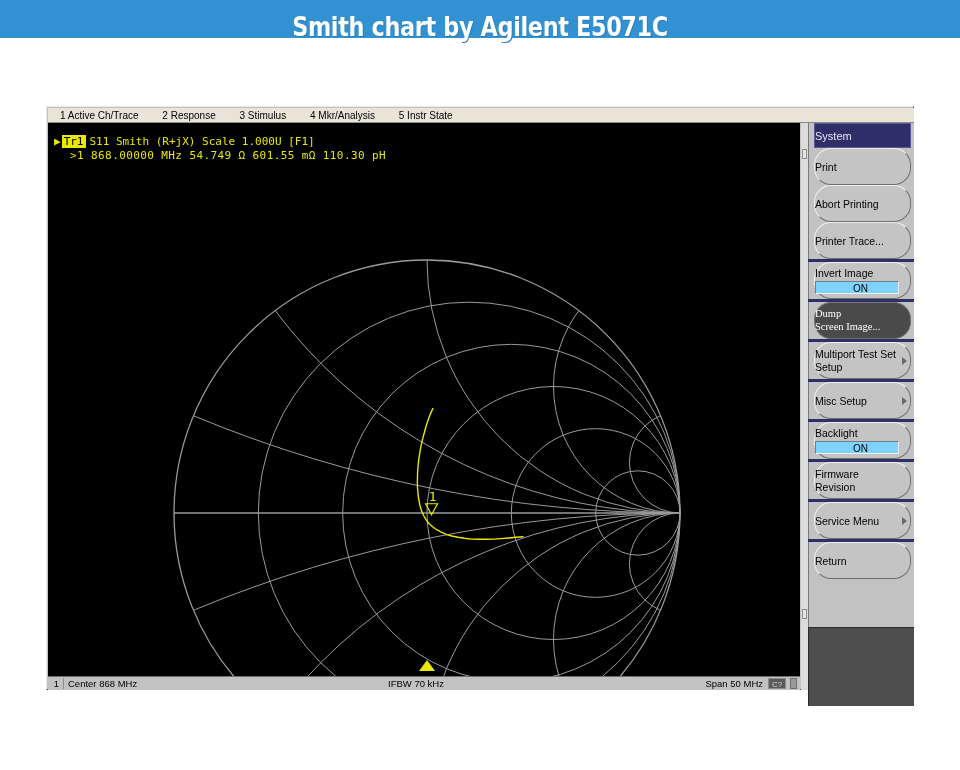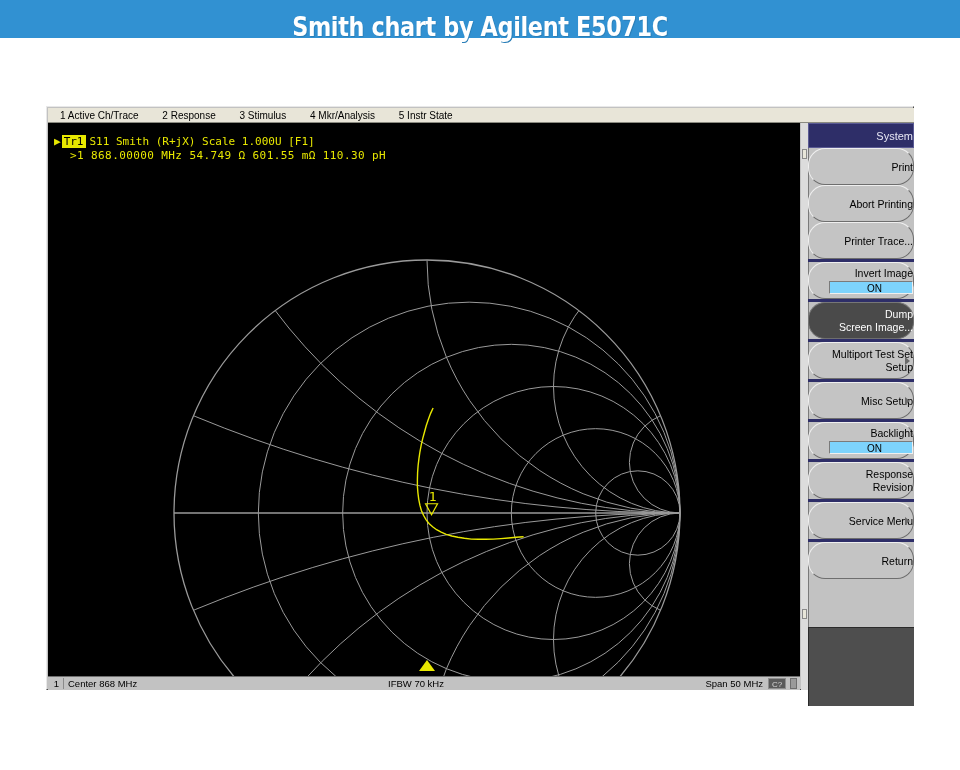--- a/index.html
+++ b/index.html
@@ -88,33 +88,33 @@
     position:absolute;left:0;top:0;width:7px;height:567px;
     background:#dcdcdc;border-right:1px solid #7a7a7a;
   }
   #soft-rail .nub{
     position:absolute;left:1px;width:5px;height:10px;background:#e8e6da;
     border:1px solid #8a8a8a;box-sizing:border-box;
   }
   #softkeys{position:absolute;left:7px;top:0;width:106px;}
 
   .sk{
-    position:relative;width:106px;box-sizing:border-box;
+    position:relative;width:97px;box-sizing:border-box;
     background:#c4c4c4;
     border-top:1px solid #efefef;border-left:1px solid #efefef;
     border-right:1px solid #6e6e6e;border-bottom:1px solid #6e6e6e;
     font-size:10.5px;color:#000000;text-align:center;
-    display:flex;flex-direction:column;align-items:flex-end;justify-content:center;
+    display:flex;flex-direction:column;align-items:flex-start;justify-content:center;margin-left:6px;
   }
   .sk-title{
     background:#2e2e68;color:#e6e6f4;border:1px solid #5a5a94;
     height:25px;font-size:11px;
   }
   .sk-normal{height:37px;border-radius:17px;}
-  .sk-sel{background:#4a4a4a;color:#ffffff;border-top-color:#777;border-left-color:#777;}
+  .sk-sel{background:#4a4a4a;color:#ffffff;border-top-color:#777;border-left-color:#777;font-family:Liberation Serif, serif;}
   .sk-two{line-height:12.5px;}
   .sk-label{display:block;}
   .sk-value{
     display:block;width:84px;margin-top:2px;height:13px;line-height:13px;
     background:#7dd3fc;border:1px solid #8e8e8e;
     border-top-color:#7a7a7a;border-left-color:#7a7a7a;
     border-right-color:#efefef;border-bottom-color:#efefef;
     font-size:10px;color:#000;box-sizing:border-box;padding-left:7px;
   }
   .sk-arrow{
@@ -239,21 +239,21 @@
           <span class="sk-label">Misc Setup</span>
           <span class="sk-arrow"></span>
         </div>
         <div class="sk-sep"></div>
         <div class="sk sk-normal">
           <span class="sk-label">Backlight</span>
           <span class="sk-value">ON</span>
         </div>
         <div class="sk-sep"></div>
         <div class="sk sk-normal sk-two">
-          <span class="sk-label">Response</span>
+          <span class="sk-label">Firmware</span>
           <span class="sk-label">Revision</span>
         </div>
         <div class="sk-sep"></div>
         <div class="sk sk-normal">
           <span class="sk-label">Service Menu</span>
           <span class="sk-arrow"></span>
         </div>
         <div class="sk-sep"></div>
         <div class="sk sk-normal">
           <span class="sk-label">Return</span>

